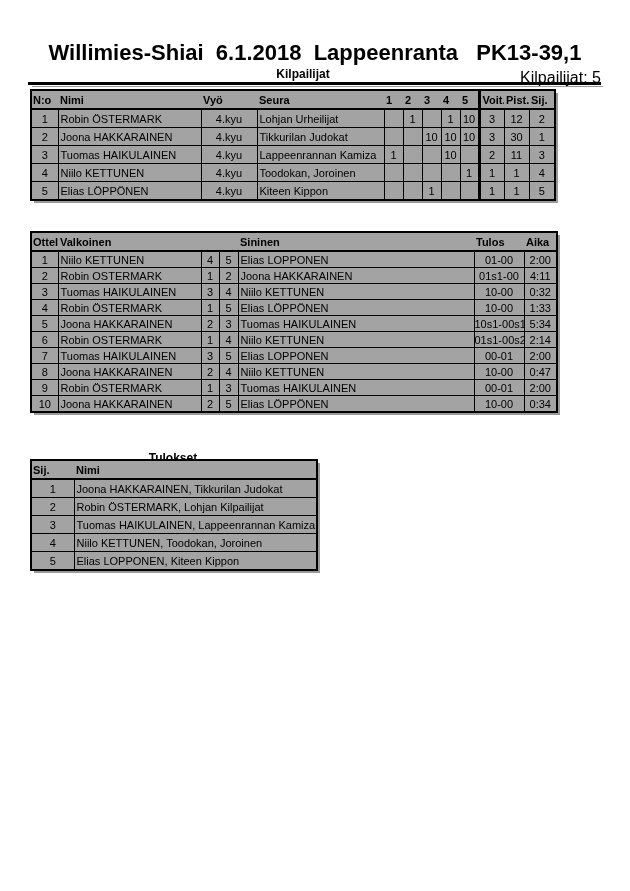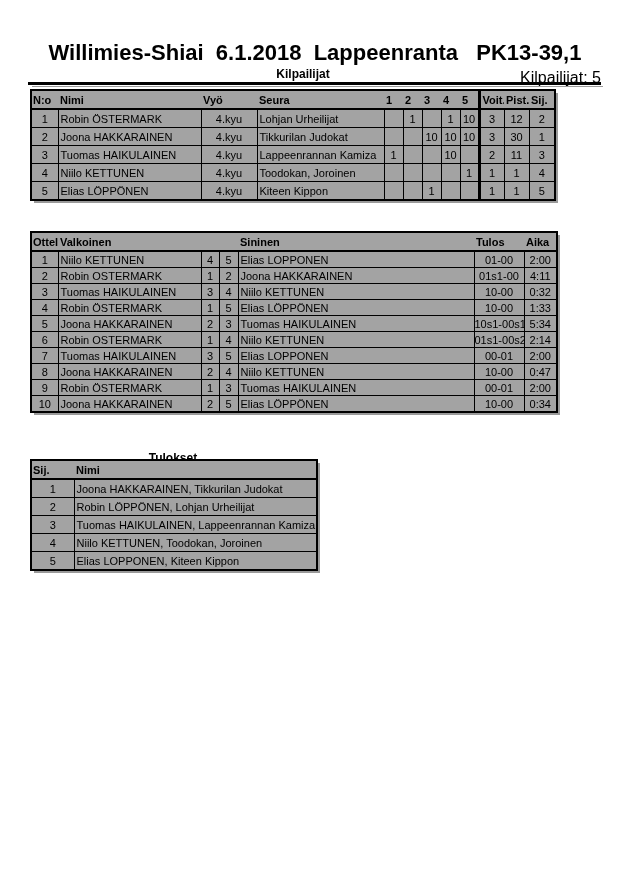--- a/index.html
+++ b/index.html
@@ -316,21 +316,21 @@
     </thead>
     <tbody>
 
         <tr>
           <td class="num">1</td>
           <td class="name">Joona HAKKARAINEN, Tikkurilan Judokat</td>
         </tr>
 
         <tr>
           <td class="num">2</td>
-          <td class="name">Robin LÖPPÖNEN, Lohjan Urheilijat</td>
+          <td class="name">Robin ÖSTERMARK, Lohjan Kilpailijat</td>
         </tr>
 
         <tr>
           <td class="num">3</td>
           <td class="name">Tuomas HAIKULAINEN, Lappeenrannan Kamiza</td>
         </tr>
 
         <tr>
           <td class="num">4</td>
           <td class="name">Niilo KETTUNEN, Toodokan, Joroinen</td>

